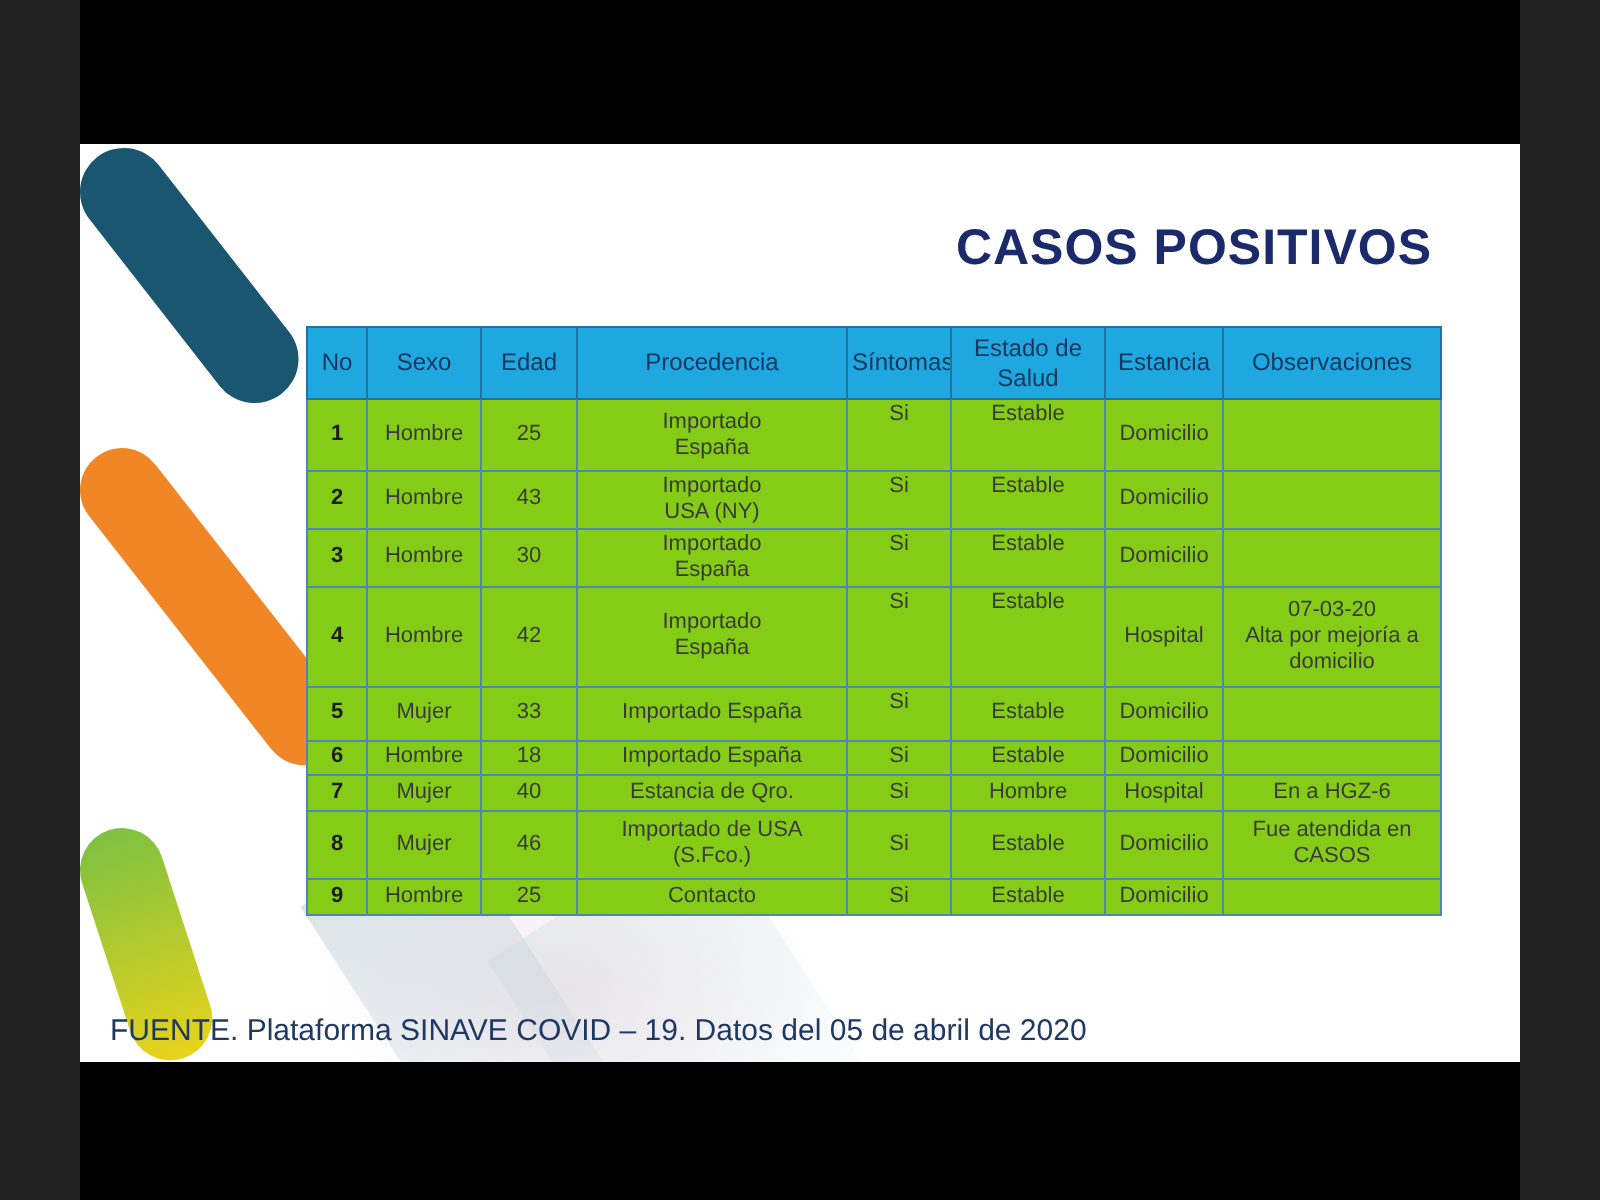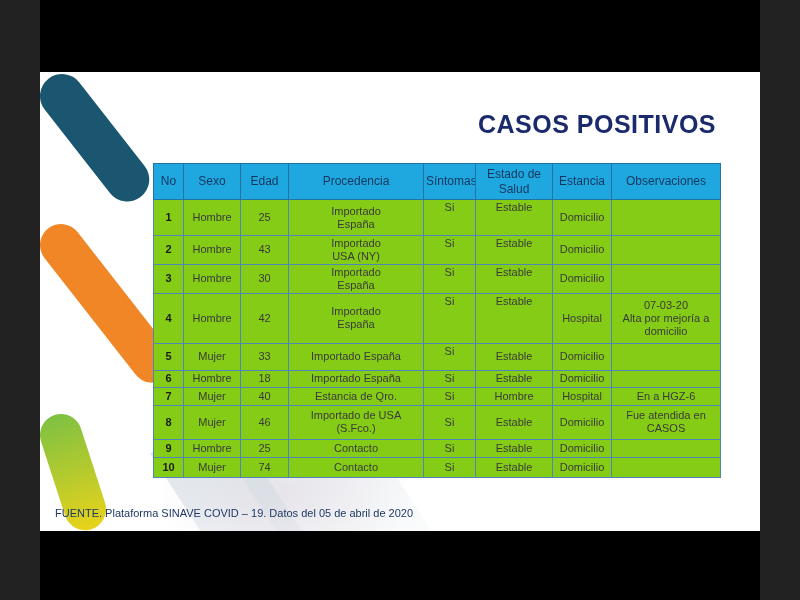--- a/index.html
+++ b/index.html
@@ -39,21 +39,21 @@
   tbody tr:nth-child(5){height:27px} tbody tr:nth-child(6){height:17px}
   tbody tr:nth-child(7){height:18px} tbody tr:nth-child(8){height:34px}
   tbody tr:nth-child(9){height:18px} tbody tr:nth-child(10){height:20px}
   
   tbody tr:nth-child(-n+4) td:nth-child(5),
   tbody tr:nth-child(-n+4) td:nth-child(6),
   tbody tr:nth-child(5) td:nth-child(5) { vertical-align:top; }
 
   .footer-note {
     position:absolute; left:15px; top:507px; z-index:5;
-    font-size:11px; color:#1F3864;
+    font-size:15px; color:#1F3864;
   }
   .silver-line {
     left:708px; top:66px; width:8px; height:74px; z-index:1;
     background:linear-gradient(to bottom,#b6c2ca,#edf1f3);
     border-radius:4px; transform:rotate(-33deg); transform-origin:50% 4px;
   }
   .teal-stripe {
     left:740px; top:104px; width:44px; height:150px; z-index:2;
     background:var(--accent-teal,#1A566F); border-radius:22px;
     transform:rotate(-38deg); transform-origin:22px 22px;
@@ -214,27 +214,17 @@
         <tr>
           <td>9</td>
           <td>Hombre</td>
           <td>25</td>
           <td>Contacto</td>
           <td>Si</td>
           <td>Estable</td>
           <td>Domicilio</td>
           <td></td>
         </tr>
-        <tr>
-          <td>10</td>
-          <td>Mujer</td>
-          <td>74</td>
-          <td>Contacto</td>
-          <td>Si</td>
-          <td>Estable</td>
-          <td>Domicilio</td>
-          <td></td>
-        </tr>
       </tbody>
   </table>
 
   <div class="footer-note">FUENTE. Plataforma SINAVE COVID – 19. Datos del 05 de abril de 2020</div>
 </div>
 
 </body></html>

